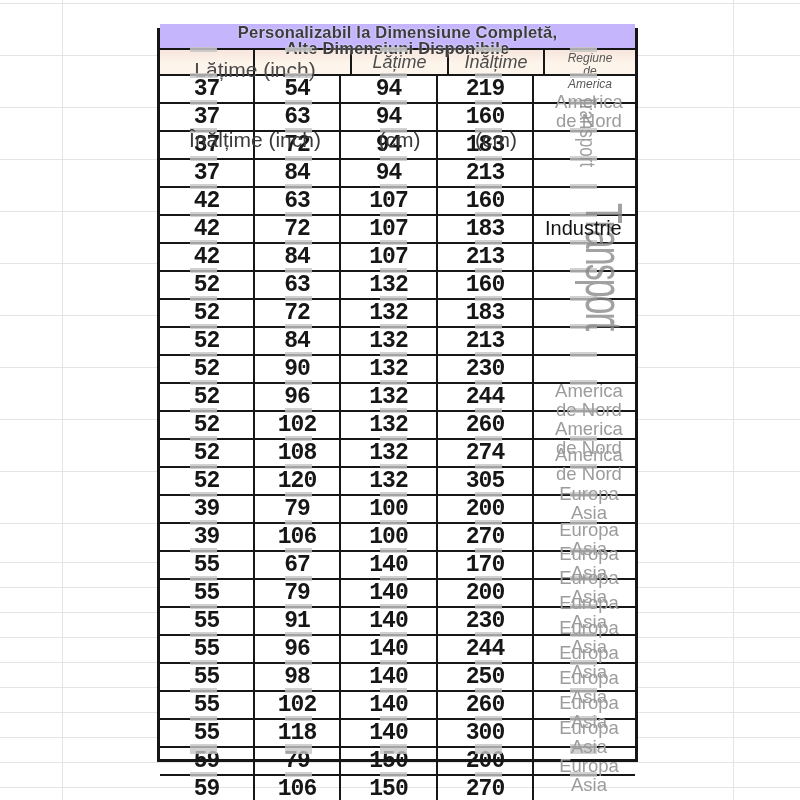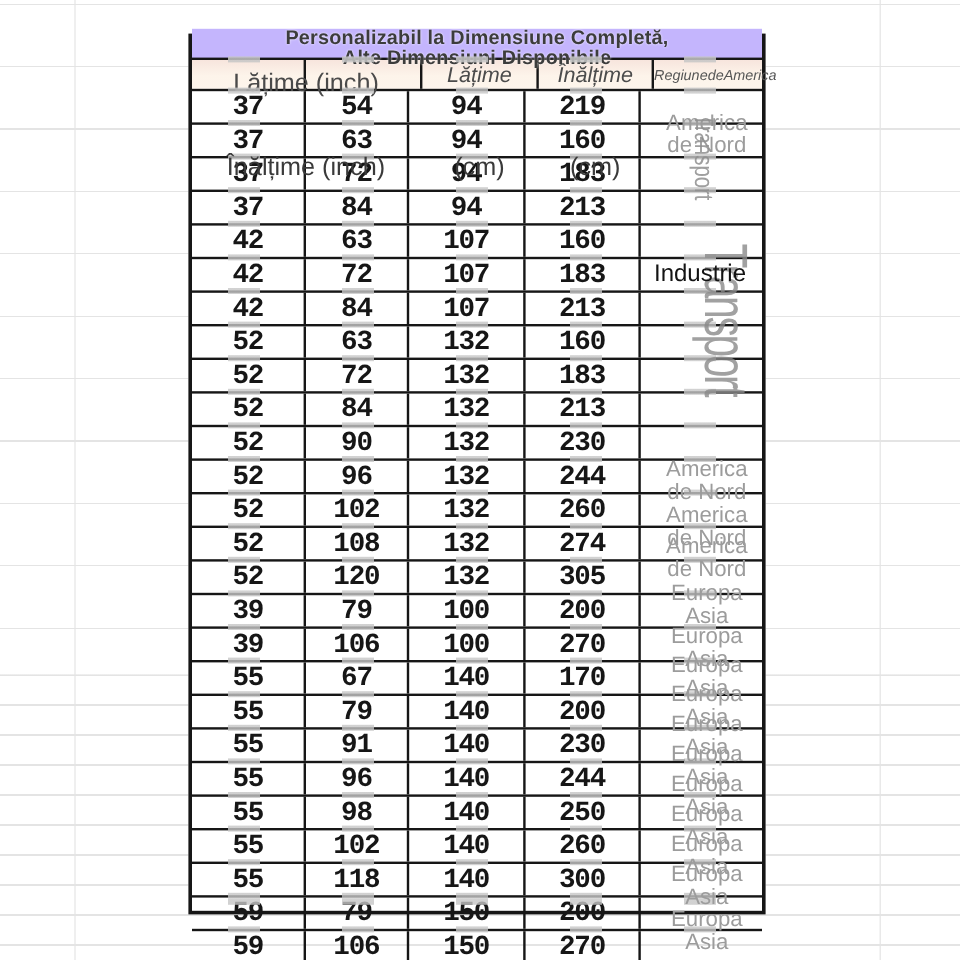--- a/index.html
+++ b/index.html
@@ -31,21 +31,21 @@
   .hrow{display:flex;height:26px;box-sizing:border-box;border-bottom:2px solid #161616;
     background:linear-gradient(180deg,#f7e5dd 0,#fdf4ea 55%,#fdf5ec 100%);
     position:relative;overflow:visible;z-index:1;}
   .hcell{box-sizing:border-box;display:flex;align-items:center;justify-content:center;
     color:#4c4c4c;overflow:visible;font-style:italic;}
   .hc1{width:93px}.hc2{width:97px}.hc3{width:97px}.hc4{width:96px}.hc5{width:92px}
   .hc2,.hc3,.hc4,.hc5{border-left:2px solid #161616}
   .hc3,.hc4{font-size:18px}
   .h12span{position:absolute;left:0;top:-1px;width:190px;height:41px;display:flex;
     align-items:center;justify-content:center;font-size:21px;color:#4a4a4a;z-index:2;white-space:nowrap;}
-  .hc5{flex-direction:row;justify-content:flex-start;font-size:12px;line-height:13px;
+  .hc5{flex-direction:column;justify-content:flex-start;font-size:12px;line-height:13px;
     color:#565656;padding-top:2px;}
 
   
   .rows{display:flex;flex-direction:column;height:676px;position:relative;}
   .row{flex:1;display:flex;position:relative;}
   .row + .row{border-top:2px solid #161616;}
   .row::after{content:"";position:absolute;left:0;right:0;top:-4px;height:5px;z-index:3;
     background:repeating-linear-gradient(90deg,transparent 0 30px,#c6c6c6 30px 57px,transparent 57px 95px);
     opacity:.8;pointer-events:none;}
   .row:first-child::after{top:-3px}

